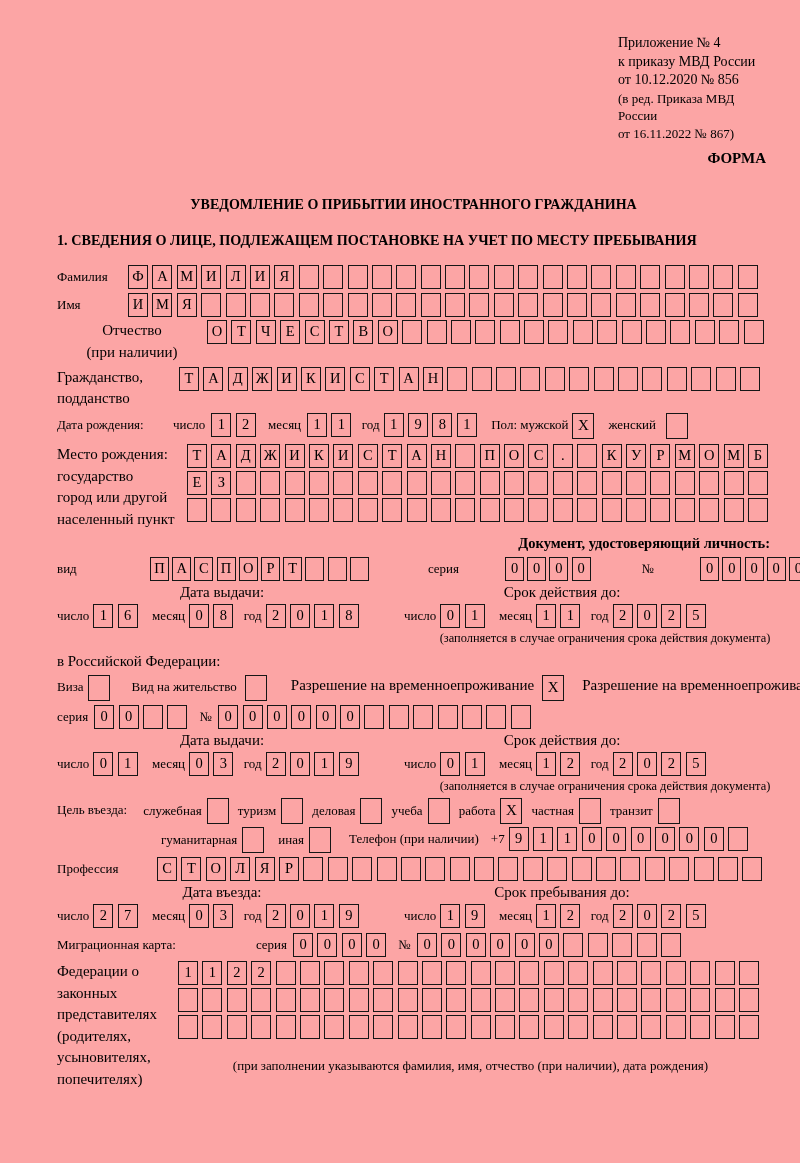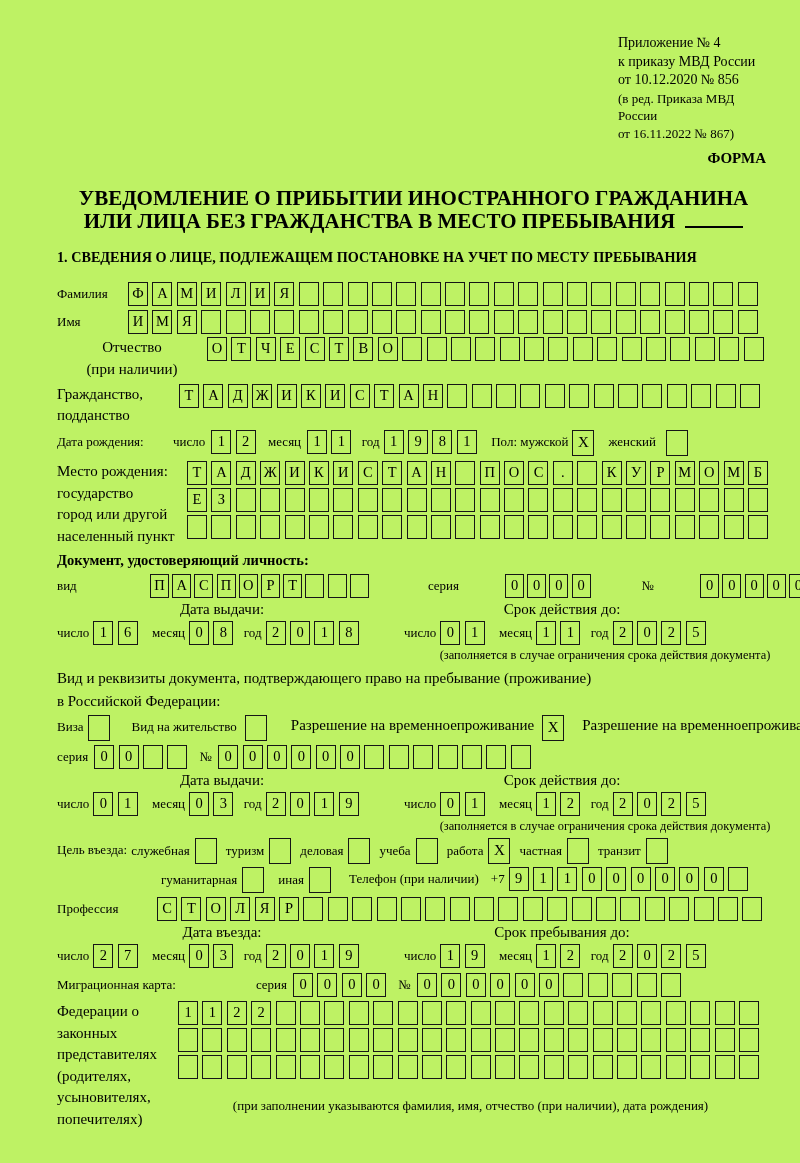--- a/index.html
+++ b/index.html
@@ -1,27 +1,27 @@
 <!DOCTYPE html>
 <html><head>
 <meta charset="utf-8">
 <style>
   html,body{margin:0;padding:0;background:#fff;}
   .page{
-    width:800px;height:1163px;background:#bef264;color:#000;
+    width:800px;height:1163px;background:#fca5a5;color:#000;
     box-sizing:border-box;padding:34px 30px 0 57px;
     font-family:"Liberation Serif","DejaVu Serif",serif;
     overflow:hidden;position:relative;
   }
   
   .docref{margin-left:561px;font-size:14px;line-height:18.5px;}
   .docref .small{font-size:13px;line-height:17.5px;}
   .forma{margin-top:8px;text-align:right;padding-right:4px;font-weight:bold;font-size:15px;}
   
-  .title{margin-top:20px;text-align:center;font-weight:bold;font-size:21px;line-height:23px;}
+  .title{margin-top:26px;text-align:center;font-weight:bold;font-size:14px;line-height:23px;}
   .titleline{display:inline-block;width:58px;border-bottom:2px solid #000;margin-left:10px;height:14px;}
   .sectionhead{margin-top:16px;font-weight:bold;font-size:14.2px;}
   
   .row{display:flex;align-items:flex-start;margin-bottom:3.5px;white-space:nowrap;}
   .lbl{font-size:13px;line-height:24px;white-space:nowrap;flex:0 0 auto;}
   .lblcol{flex:0 0 auto;display:flex;flex-direction:column;}
   .lblcol .line{font-size:15px;line-height:21.5px;white-space:nowrap;}
   .col{display:flex;flex-direction:column;}
   .cells{display:flex;flex:0 0 auto;}
   .cell{flex:0 0 auto;width:20px;height:24px;border:1.6px solid #161616;box-sizing:border-box;
@@ -32,21 +32,21 @@
       box-sizing:border-box;text-align:center;font-size:15px;line-height:22px;}
   
   .w53{width:53px;}.w71{width:71px;}.w100{width:100px;}.w108{width:108px;}
   .w121{width:121px;}.w122{width:122px;}.w130{width:130px;}.w150{width:150px;text-align:center;}
   .w347{width:347px;flex:0 0 347px;}
   .ml4{margin-left:4px;}.ml6{margin-left:6px;}.ml8{margin-left:8px;}.ml10{margin-left:10px;}
   .ml12{margin-left:12px;}.ml14{margin-left:14px;}.ml16{margin-left:16px;}.ml18{margin-left:18px;}
   .ml22{margin-left:22px;}.ml24{margin-left:24px;}.ml80{margin-left:80px;}.ml104{margin-left:104px;}
   .mt2{margin-top:2px;}.mt4{margin-top:4px;}
   
-  .docheading{text-align:left;font-weight:bold;font-size:14.5px;line-height:19px;margin:1px 0 4px 0;}
+  .docheading{text-align:right;font-weight:bold;font-size:14.5px;line-height:19px;margin:1px 0 4px 0;}
   
   .datelbls{display:flex;font-size:15px;line-height:18px;margin-bottom:2px;}
   .c330{width:330px;text-align:center;flex:0 0 330px;}
   .dgroup{display:flex;align-items:center;}
   .dgroup .lbl{margin-right:4px;line-height:26px;}
   .note{font-size:12.4px;line-height:16px;margin-left:333px;width:430px;text-align:center;margin-bottom:4px;}
   .plain{font-size:15px;line-height:23px;}
   
   .cbrow{display:flex;align-items:flex-start;margin-top:2px;margin-bottom:4px;}
   .optcol{display:flex;flex-direction:row;}
@@ -65,21 +65,20 @@
     <div>к приказу МВД России</div>
     <div>от 10.12.2020 № 856</div>
     <div class="small">(в ред. Приказа МВД России</div>
     <div class="small">от 16.11.2022 № 867)</div>
   </div>
 
   <div class="forma">ФОРМА</div>
 
   <div class="title">
     <div>УВЕДОМЛЕНИЕ О ПРИБЫТИИ ИНОСТРАННОГО ГРАЖДАНИНА</div>
-    <div><span>ИЛИ ЛИЦА БЕЗ ГРАЖДАНСТВА В МЕСТО ПРЕБЫВАНИЯ</span><span class="titleline"></span></div>
   </div>
 
   <div class="sectionhead">1. СВЕДЕНИЯ О ЛИЦЕ, ПОДЛЕЖАЩЕМ ПОСТАНОВКЕ НА УЧЕТ ПО МЕСТУ ПРЕБЫВАНИЯ</div>
 
   <div class="row" style="margin-top:16px;">
     <span class="lbl w71">Фамилия</span>
     <span class="cells">
         <span class="cell">Ф</span>
         <span class="cell">А</span>
         <span class="cell">М</span>
@@ -398,21 +397,20 @@
       <span class="cells">
           <span class="cell">2</span>
           <span class="cell">0</span>
           <span class="cell">2</span>
           <span class="cell">5</span>
         </span>
     </div>
   </div>
   <div class="note">(заполняется в случае ограничения срока действия документа)</div>
 
-  <div class="plain">Вид и реквизиты документа, подтверждающего право на пребывание (проживание)</div>
   <div class="plain">в Российской Федерации:</div>
 
   <div class="cbrow">
     <span class="lbl">Виза</span>
     <span class="cb ml4"></span>
     <span class="lbl ml22">Вид на жительство</span>
     <span class="cb ml8"></span>
     <span class="optcol ml24">
       <span class="optline">Разрешение на временное</span>
       <span class="optline">проживание</span>
@@ -492,21 +490,21 @@
           <span class="cell">2</span>
           <span class="cell">0</span>
           <span class="cell">2</span>
           <span class="cell">5</span>
         </span>
     </div>
   </div>
   <div class="note">(заполняется в случае ограничения срока действия документа)</div>
 
   <div class="row mt2">
-    <span class="lbl" style="margin-right:4px;">Цель въезда:</span>
+    <span class="lbl" style="margin-right:16px;">Цель въезда:</span>
     <span class="pair">
       <span class="lbl">служебная</span>
       <span class="cb"></span>
     </span>
     <span class="pair">
       <span class="lbl">туризм</span>
       <span class="cb"></span>
     </span>
     <span class="pair">
       <span class="lbl">деловая</span>

